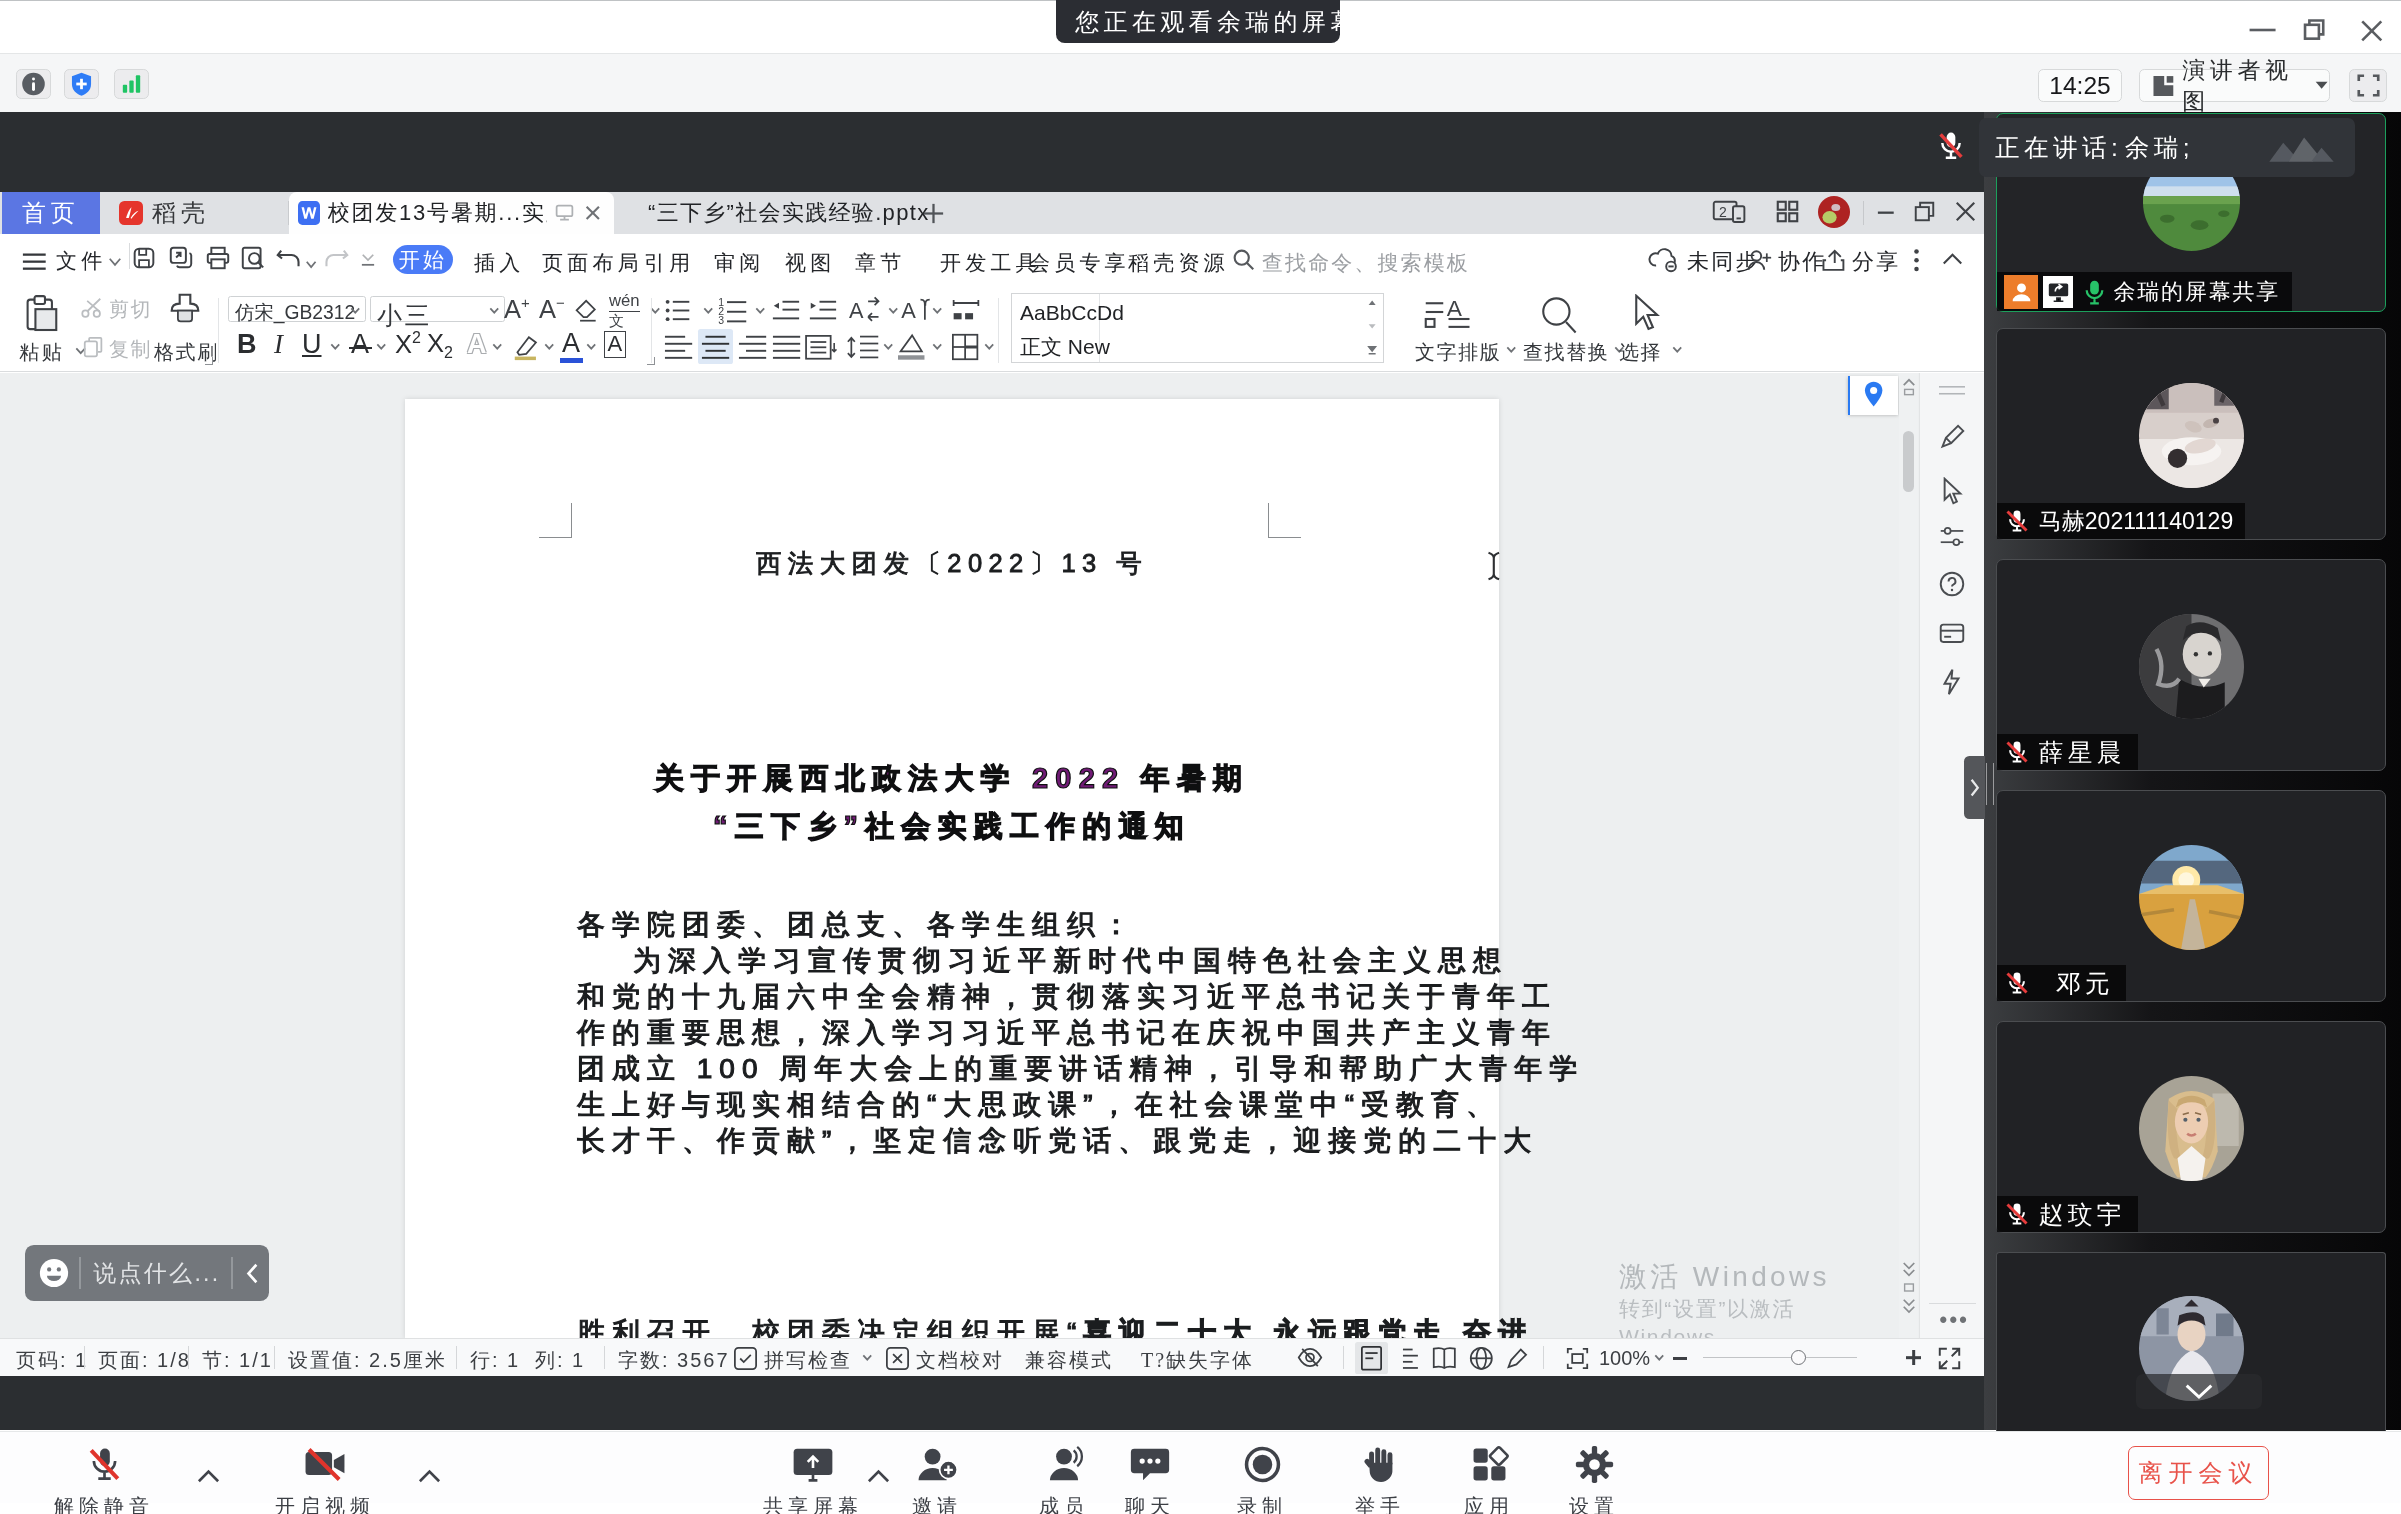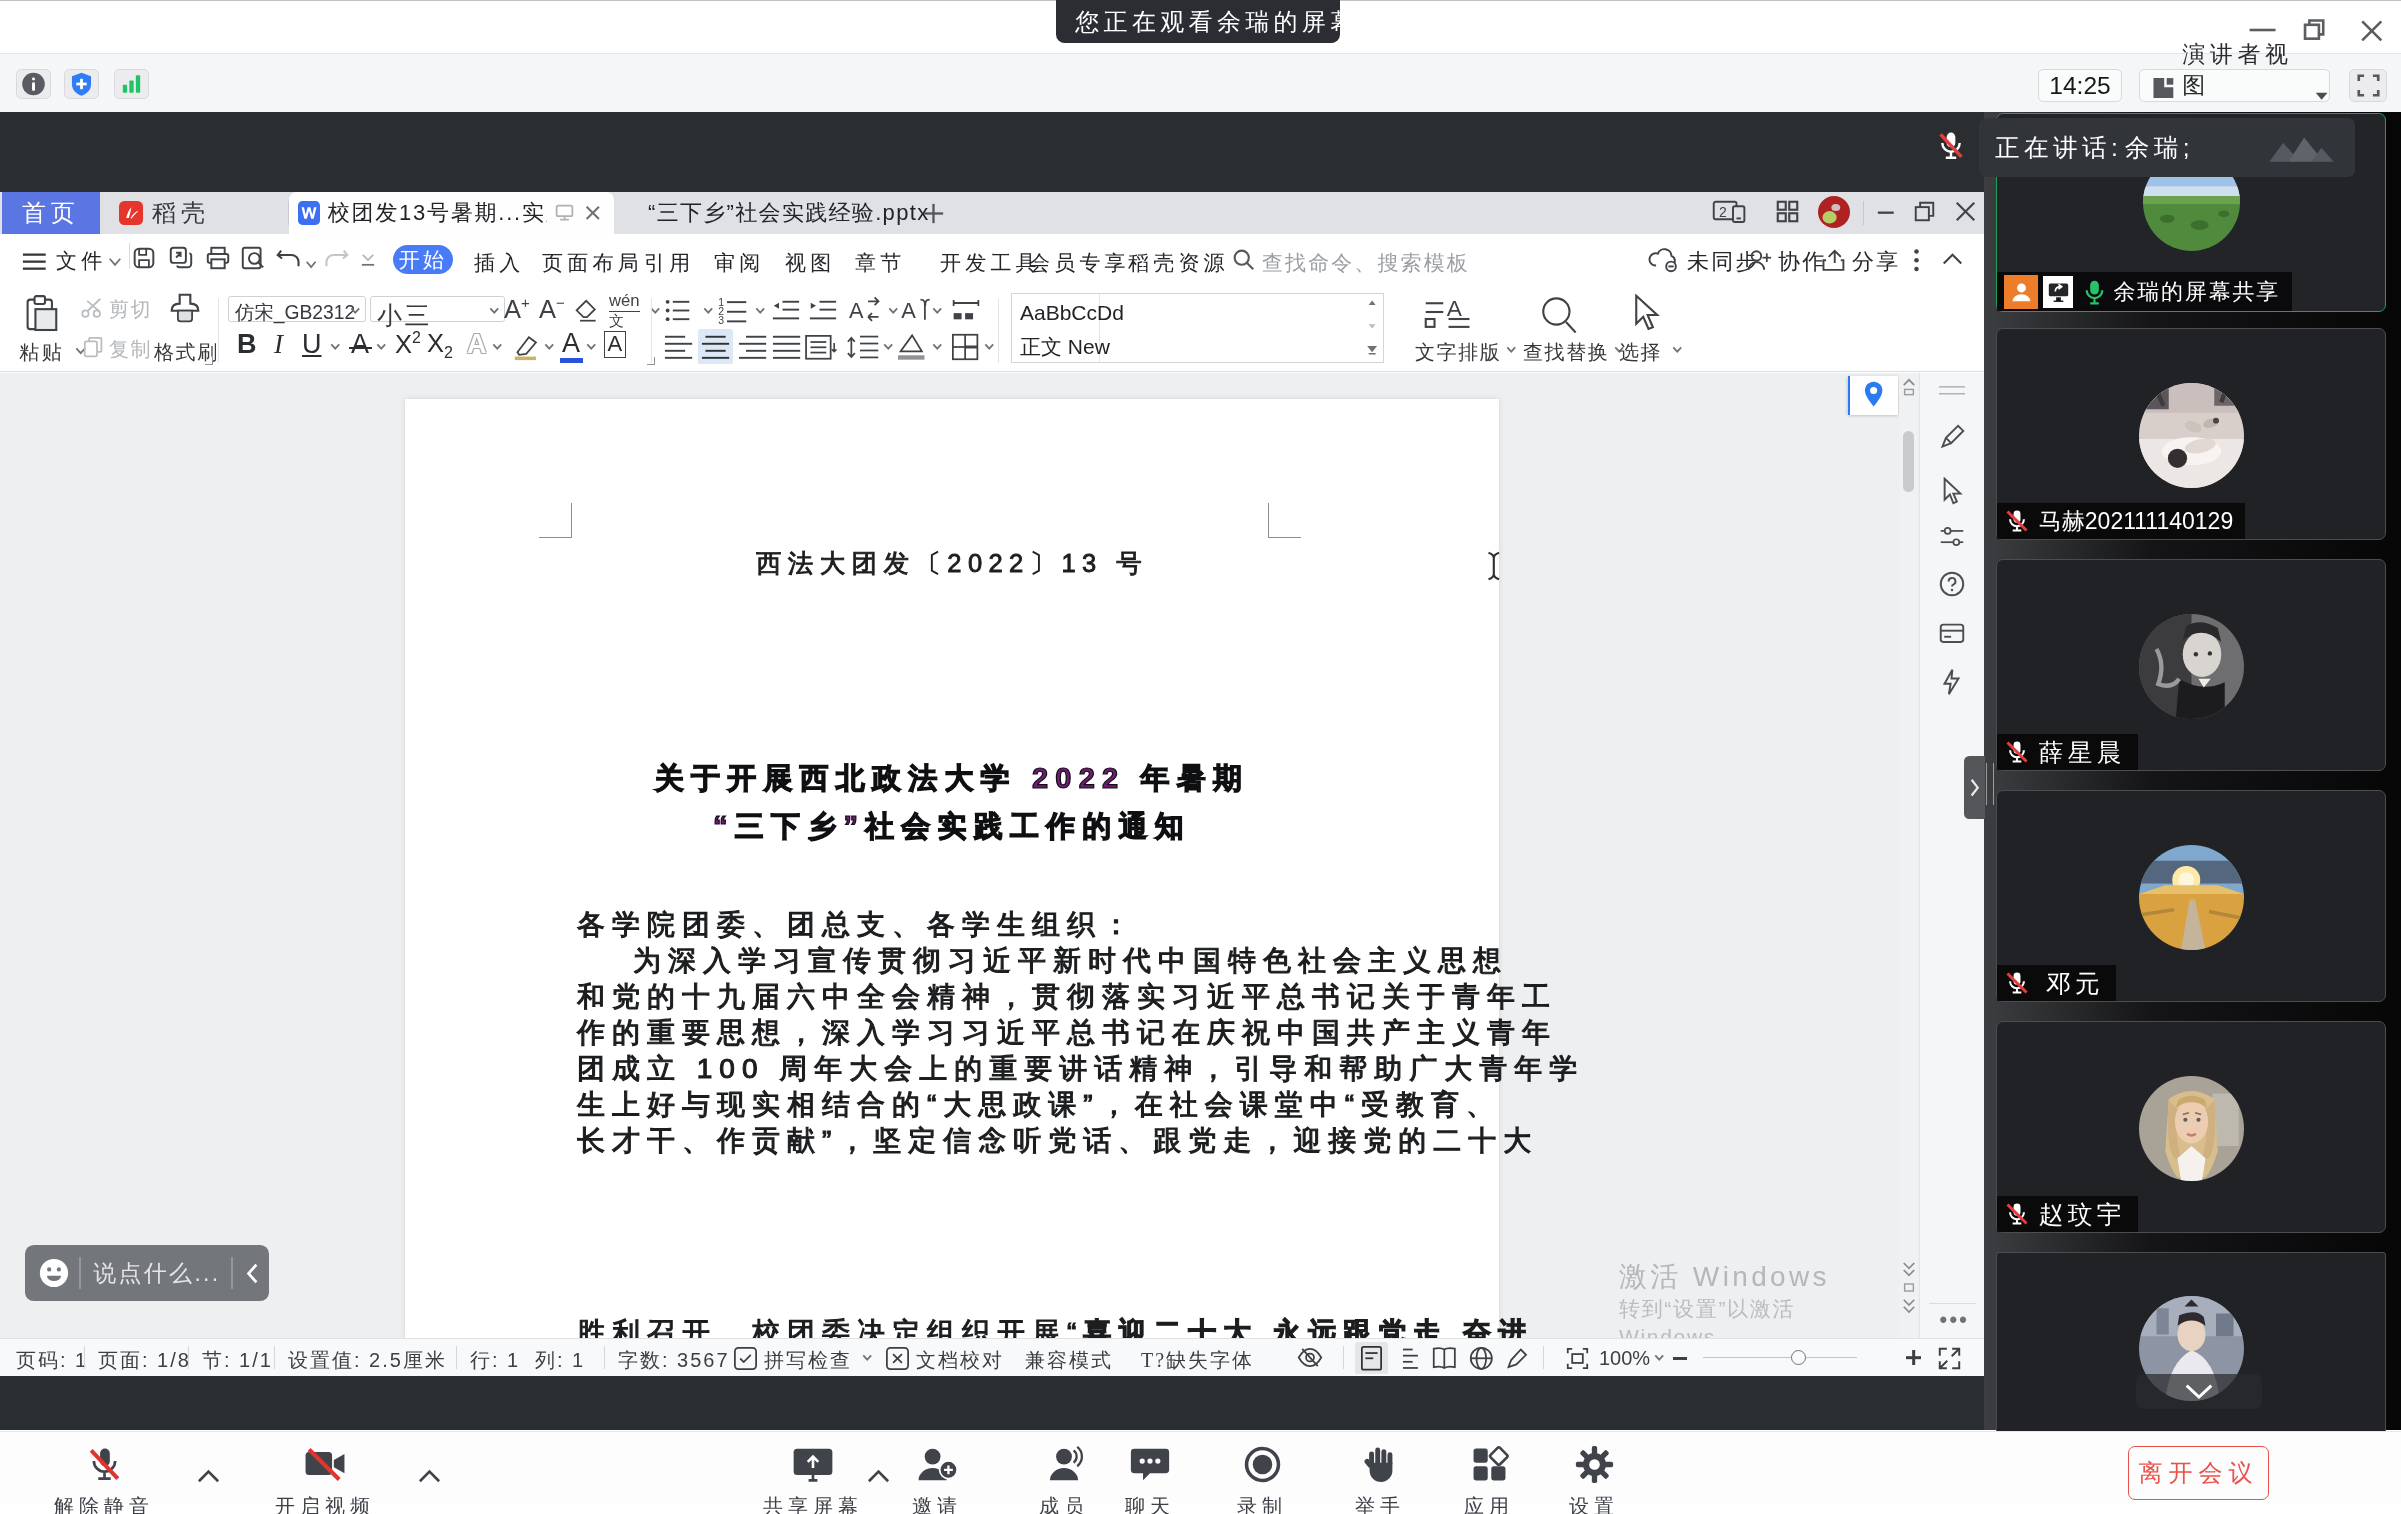--- a/index.html
+++ b/index.html
@@ -57,21 +57,21 @@
         <path d="M19 3 L30 7 V16 C30 23 25 27.5 19 29.5 C13 27.5 8 23 8 16 V7 Z" fill="#2e7cf6"></path>
         <rect x="17.4" y="10" width="3.2" height="12" fill="#fff"></rect>
         <rect x="13" y="14.4" width="12" height="3.2" fill="#fff"></rect>
       </svg></div>
   <div class="tbtn" style="left:114px;width:35px;"><svg width="33" height="28" viewBox="0 0 38 32">
         <rect x="9" y="17" width="5" height="9" rx="1" fill="#1fc464"></rect>
         <rect x="16.5" y="12" width="5" height="14" rx="1" fill="#1fc464"></rect>
         <rect x="24" y="6" width="5" height="20" rx="1" fill="#1fc464"></rect>
       </svg></div>
   <div class="tbtn" style="left:2038px;width:84px;height:33px;background:#fafbfb;display:flex;align-items:center;justify-content:center;font-size:24.6px;color:#17181a;">14:25</div>
-  <div class="tbtn" style="left:2139px;width:191px;height:33px;background:#fafbfb;display:flex;align-items:flex-end;">
+  <div class="tbtn" style="left:2139px;width:191px;height:33px;background:#fafbfb;display:flex;align-items:center;">
     <svg style="margin-left:10.5px" width="26" height="26" viewBox="0 0 30 30">
         <path d="M3 3 h13 v24 h-13 z M16 14 h11 v13 h-11 z" fill="#55585c"></path>
         <rect x="19" y="3" width="8" height="8" fill="#55585c"></rect>
       </svg>
     <span style="font-size:23px;color:#2a2c2e;margin-left:7px;letter-spacing:.2em;">演讲者视图</span>
     <svg width="16" height="10.5" viewBox="0 0 18 12">
         <path d="M2 2 L9 10 L16 2 Z" fill="#4a4d50"></path>
       </svg>
   </div>
   <div class="tbtn" style="left:2349px;width:38px;height:33px;display:flex;align-items:center;justify-content:center;">
@@ -728,21 +728,21 @@
         <path d="M0 56 h120 l-30 -10 h-60 z" fill="#e8bf6a"></path>
         <path d="M48 120 L58 62 h6 L76 120 z" fill="#c4b49a"></path>
         <path d="M0 80 l40 -6 M120 84 l-40 -8" stroke="#b4883a" stroke-width="4"></path>
       </svg></div>
   <div class="nlabel">
       <svg class="micslash" width="26" height="26" viewBox="0 0 30 30">
         <rect x="11" y="3" width="8" height="14" rx="4" fill="#fff"></rect>
         <path d="M7 13 a8 8 0 0 0 16 0 M15 21 v5 M10 26 h10" stroke="#fff" stroke-width="2.4" fill="none"></path>
         <line x1="4" y1="4" x2="26" y2="26" stroke="#e63c3c" stroke-width="3.4"></line>
       </svg>
-      <span style="margin-left:16px;letter-spacing:.18em;">邓元</span>
+      <span style="margin-left:26px;letter-spacing:.18em;">邓元</span>
     </div>
 </div>
 <div class="abs tile" style="top:1021px;">
   <div class="avat"><svg width="105" height="105" viewBox="0 0 120 120">
         <rect width="120" height="120" fill="#a8a396"></rect>
         <rect x="84" y="20" width="30" height="60" fill="#bdb9ae"></rect>
         <path d="M34 26 q26 -18 52 0 l4 60 q-6 20 -14 30 h-32 q-8 -10 -14 -30 z" fill="#d9bd8d"></path>
         <path d="M34 28 q-4 50 6 66 l8 2 q-8 -30 -4 -58 z" fill="#cfb181"></path>
         <path d="M86 28 q4 50 -6 66 l-8 2 q8 -30 4 -58 z" fill="#cfb181"></path>
         <ellipse cx="60" cy="52" rx="19" ry="25" fill="#edcdb2"></ellipse>

